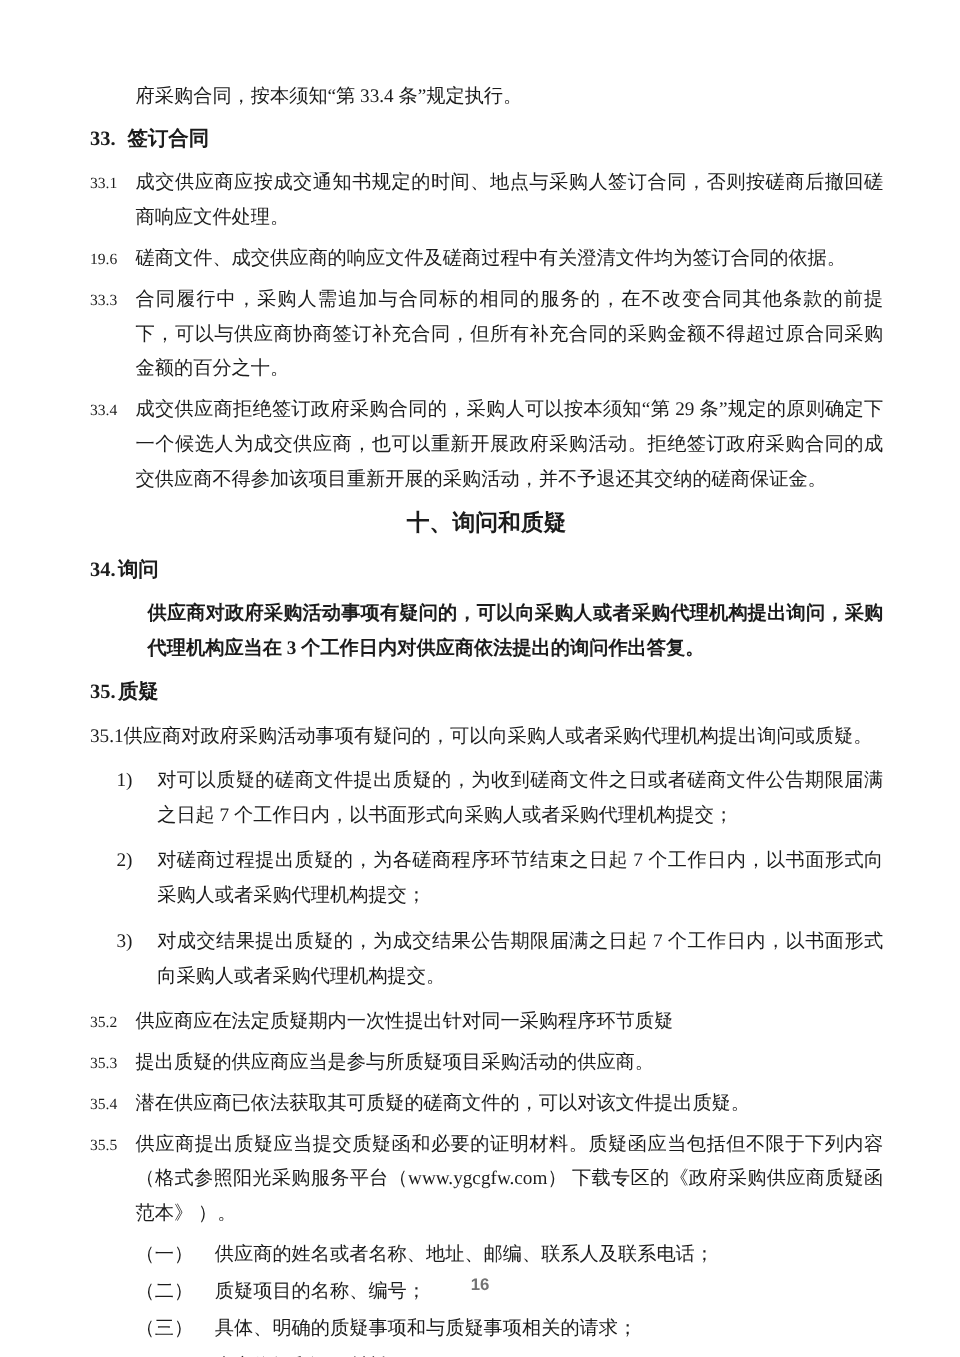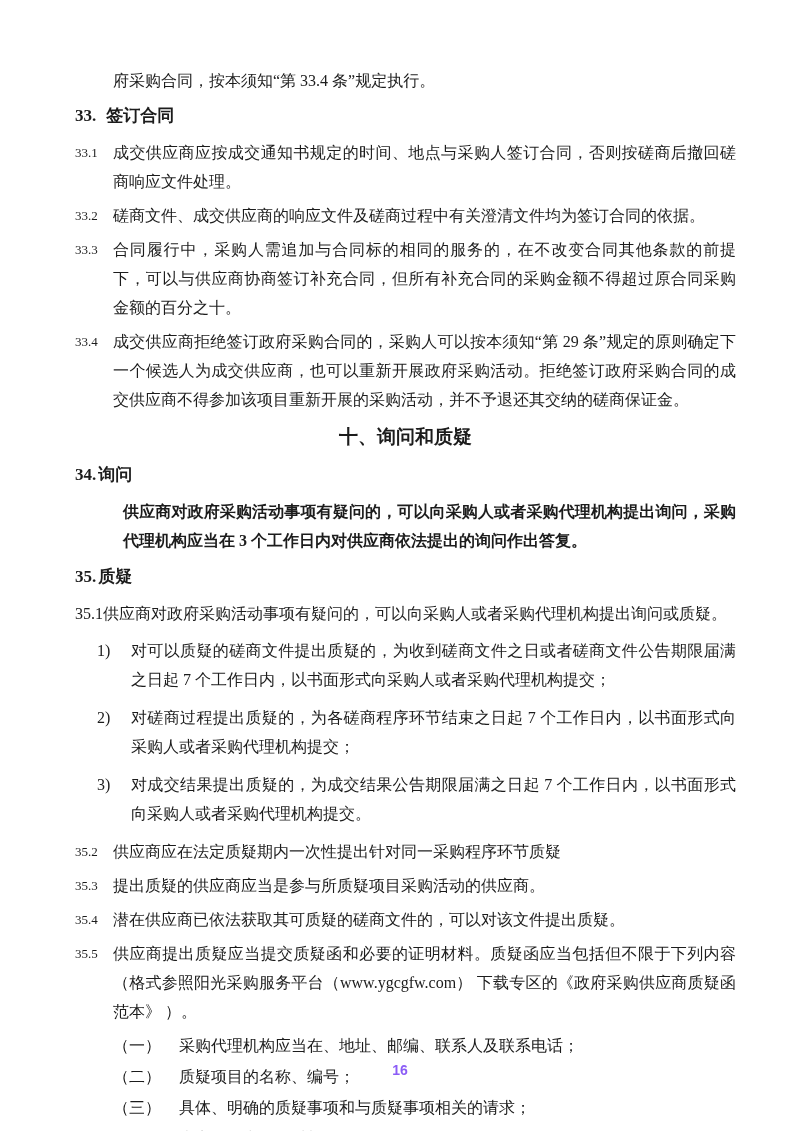--- a/index.html
+++ b/index.html
@@ -89,42 +89,42 @@
   }
   .page-number {
     position: absolute;
     left: 0;
     right: 0;
     top: 1062px;
     text-align: center;
     font-family: "Liberation Sans", sans-serif;
     font-size: 14px;
     font-weight: bold;
-    color: #8b5cf6;
+    color: #737373;
   }
 </style>
 </head>
 <body>
 
 <div class="page">
 
   <p class="body-text cont-line">府采购合同，按本须知“第 33.4 条”规定执行。</p>
 
   <div class="sec-heading">
     <span class="h-num">33.</span>
     <span>签订合同</span>
   </div>
 
   <div class="clause">
     <span class="clause-num">33.1</span>
     <p class="body-text clause-text">成交供应商应按成交通知书规定的时间、地点与采购人签订合同，否则按磋商后撤回磋商响应文件处理。</p>
   </div>
 
   <div class="clause">
-    <span class="clause-num">33.2</span>
+    <span class="clause-num">19.6</span>
     <p class="body-text clause-text">磋商文件、成交供应商的响应文件及磋商过程中有关澄清文件均为签订合同的依据。</p>
   </div>
 
   <div class="clause">
     <span class="clause-num">33.3</span>
     <p class="body-text clause-text">合同履行中，采购人需追加与合同标的相同的服务的，在不改变合同其他条款的前提下，可以与供应商协商签订补充合同，但所有补充合同的采购金额不得超过原合同采购金额的百分之十。</p>
   </div>
 
   <div class="clause">
     <span class="clause-num">33.4</span>
@@ -177,21 +177,21 @@
     <p class="body-text clause-text">潜在供应商已依法获取其可质疑的磋商文件的，可以对该文件提出质疑。</p>
   </div>
 
   <div class="clause">
     <span class="clause-num">35.5</span>
     <p class="body-text clause-text">供应商提出质疑应当提交质疑函和必要的证明材料。质疑函应当包括但不限于下列内容（格式参照阳光采购服务平台（www.ygcgfw.com）  下载专区的《政府采购供应商质疑函范本》 ）。</p>
   </div>
 
   <div class="cn-item">
     <span class="cn-item-num">（一）</span>
-    <p class="body-text clause-text">采购代理机构应当在、地址、邮编、联系人及联系电话；</p>
+    <p class="body-text clause-text">供应商的姓名或者名称、地址、邮编、联系人及联系电话；</p>
   </div>
 
   <div class="cn-item">
     <span class="cn-item-num">（二）</span>
     <p class="body-text clause-text">质疑项目的名称、编号；</p>
   </div>
 
   <div class="cn-item">
     <span class="cn-item-num">（三）</span>
     <p class="body-text clause-text">具体、明确的质疑事项和与质疑事项相关的请求；</p>

